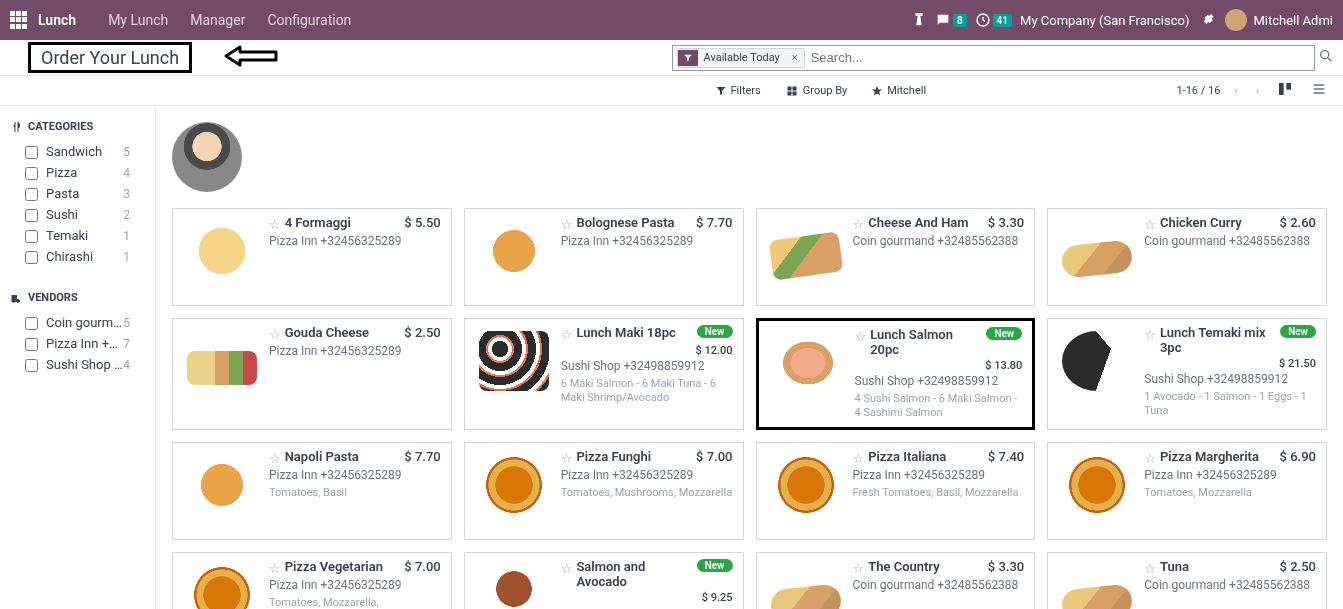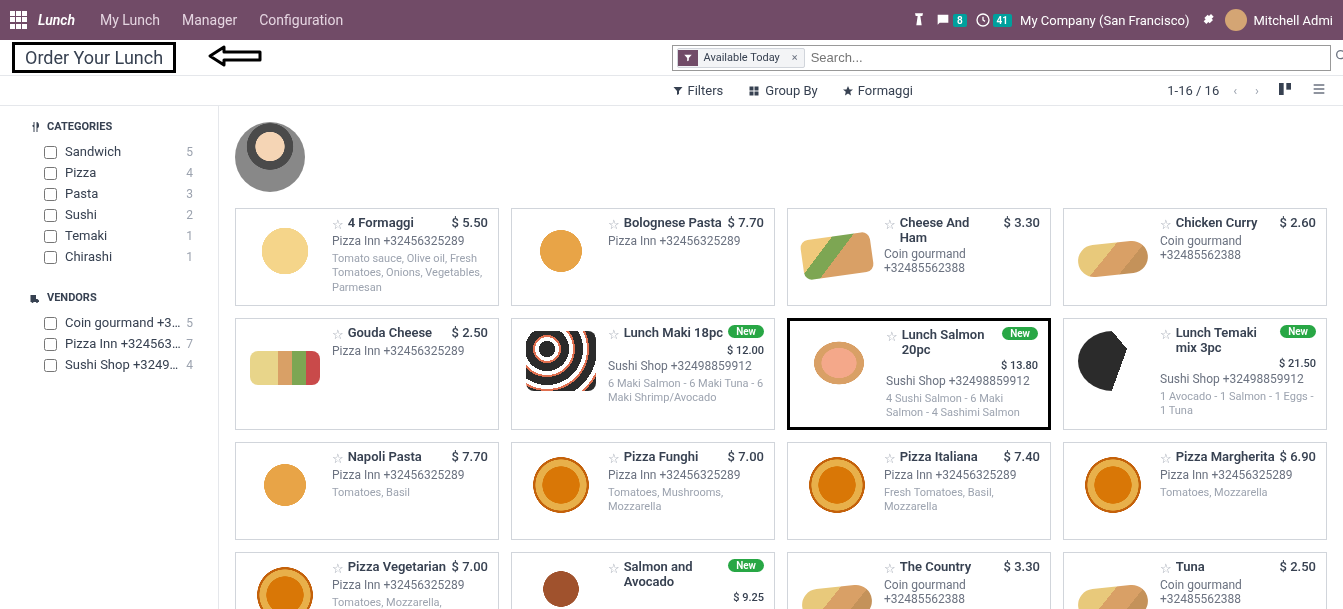--- a/index.html
+++ b/index.html
@@ -2,53 +2,53 @@
 <html><head>
 <meta charset="utf-8">
 <style>
 * { box-sizing: border-box; margin: 0; padding: 0; }
 body { font-family: -apple-system, BlinkMacSystemFont, "Segoe UI", Roboto, sans-serif; font-size: 13px; color: #374151; width: 1343px; height: 609px; overflow: hidden; }
 
 
 .topbar { height: 40px; background: #714B67; color: #fff; display: flex; align-items: center; padding: 0 10px; font-size: 14px; }
 .topbar .apps-icon { width: 18px; height: 18px; margin-right: 10px; display: flex; flex-wrap: wrap; gap: 1px; cursor: pointer; }
 .topbar .apps-icon span { width: 5px; height: 5px; background: #fff; }
-.topbar .brand { font-weight: 600; margin-right: 25px; font-style: italic; }
+.topbar .brand { font-weight: 600; margin-right: 32px; }
 .topbar .nav-item { margin-right: 22px; cursor: pointer; color: #e5d5e1; }
 .topbar .spacer { flex: 1; }
 .topbar .right-item { margin-left: 8px; display: flex; align-items: center; cursor: pointer; font-size: 13px; }
 .badge { background: #00A09D; color: #fff; font-size: 10px; padding: 1px 4px; border-radius: 2px; margin-left: 2px; font-weight: 600; }
 .avatar-icon { width: 22px; height: 22px; border-radius: 50%; background: #d4a574; margin-right: 6px; display:inline-block; }
 
 
-.controlbar { height: 36px; border-bottom: 1px solid #e5e7eb; display: flex; align-items: center; padding: 0 12px; }
+.controlbar { height: 36px; border-bottom: 1px solid #e5e7eb; display: flex; align-items: center; padding: 0 28px; }
 .controlbar .left-group { display: flex; align-items: center; gap: 12px; flex: 0 0 50%; }
 .controlbar .search-wrap { flex: 1; display: flex; align-items: center; border: 1px solid #999; height: 26px; padding: 0 4px; position: relative;}
 .controlbar .filter-chip { display: flex; align-items: center; background: #f3f4f6; border: 1px solid #d1d5db; border-radius: 2px; height: 20px; font-size: 11px; }
 .filter-chip .fc-icon { background: #714B67; color: #fff; padding: 3px 5px; display: flex; align-items: center; }
 .filter-chip .fc-label { padding: 0 6px; }
 .filter-chip .fc-x { padding: 0 6px; cursor: pointer; color: #6b7280; }
 .controlbar input[type=text] { border: none; outline: none; flex: 1; font-size: 13px; padding: 2px 6px; }
 .search-icon-right { position:absolute; right:-20px; }
 .page-title-box { border: 3px solid #000; padding: 2px 10px; font-size: 18px; color:#374151; }
 .annot-arrow { margin-left: 20px; }
 
 
-.toolbar { height: 30px; display: flex; align-items: center; padding: 0 12px; border-bottom: 1px solid #e5e7eb; font-size: 13px; color: #374151; }
+.toolbar { height: 30px; display: flex; align-items: center; padding: 0 12px; border-bottom: 1px solid #e5e7eb; font-size: 11px; color: #374151; gap: 43px; }
 .toolbar .left { flex: 0 0 50%; }
 .toolbar .center { display: flex; gap: 24px; }
 .toolbar .center .tool { display: flex; align-items: center; gap: 4px; cursor: pointer; }
 .toolbar .right { margin-left: auto; display: flex; align-items: center; gap: 10px; }
 .toolbar .pager-arrow { color: #9ca3af; cursor: pointer; padding: 2px 4px; }
 .toolbar .view-btn { padding: 2px 4px; cursor: pointer; color: #6b7280; }
 .toolbar .view-btn.active { color: #374151; }
 
 
 .main { display: flex; height: calc(609px - 40px - 36px - 30px); }
-.sidebar { width: 200px; border-right: 1px solid #e5e7eb; padding: 14px 10px; overflow-y: auto; margin-left: 19px; }
+.sidebar { width: 156px; border-right: 1px solid #e5e7eb; padding: 14px 10px; overflow-y: auto; }
 .sidebar h4 { font-size: 11px; font-weight: 700; color: #374151; margin-bottom: 8px; display: flex; align-items: center; gap: 6px; }
 .sidebar .cat-row, .sidebar .ven-row { display: flex; align-items: flex-end; font-size: 13px; padding: 3px 15px; cursor: pointer; }
 .sidebar .cat-row input, .sidebar .ven-row input { margin-right: 8px; }
 .sidebar .cat-row .count, .sidebar .ven-row .count { margin-left: auto; color: #9ca3af; font-size: 12px; }
 .sidebar .group { margin-bottom: 24px; }
 .sidebar .ven-row .vlabel { white-space: nowrap; overflow: hidden; text-overflow: ellipsis; max-width: 120px; }
 
 .content { flex: 1; padding: 16px; overflow-y: auto; }
 .account-box { display: flex; gap: 20px; margin-bottom: 16px; max-width: 570px; }
 .account-box .portrait { width: 70px; height: 70px; border-radius: 50%; background: radial-gradient(circle at 50% 35%, #f5d5b5 0 25%, #4a4a4a 26% 40%, #888 41% 100%); }
@@ -174,21 +174,21 @@
     <div class="tool">
         <svg width="14" height="12" viewBox="0 0 24 24">
           <path fill="#374151" d="M3 3h8v8H3zM13 3h8v8h-8zM3 13h8v8H3zM13 13h8v8h-8z"></path>
         </svg>
         <span>Group By</span>
       </div>
     <div class="tool">
         <svg width="12" height="12" viewBox="0 0 24 24">
           <path fill="#374151" d="M12 2l3 7h7l-5.5 4.5L18 21l-6-4-6 4 1.5-7.5L2 9h7z"></path>
         </svg>
-        <span>Formaggi</span>
+        <span>Mitchell</span>
       </div>
   </div>
   <div class="right">
     <span>1-16 / 16</span>
     <span class="pager-arrow">‹</span>
     <span class="pager-arrow">›</span>
     <span class="view-btn active"><svg width="16" height="16" viewBox="0 0 24 24">
           <rect x="3" y="3" width="7" height="18" fill="#374151"></rect>
           <rect x="14" y="3" width="7" height="10" fill="#374151"></rect>
         </svg></span>
@@ -276,21 +276,20 @@
     <div class="thumb">
             <div class="foodshape fs-pasta"></div>
           </div>
     <div class="body">
       <div class="title-row">
               <span class="star">☆</span>
               <span class="pname">4 Formaggi</span>
               <span class="price">$ 5.50</span>
             </div>
       <div class="vendor">Pizza Inn +32456325289</div>
-      <div class="desc">Tomato sauce, Olive oil, Fresh Tomatoes, Onions, Vegetables, Parmesan</div>
     </div>
         </div>
         <div class="card">
     <div class="thumb">
             <div class="foodshape fs-spaghetti"></div>
           </div>
     <div class="body">
       <div class="title-row">
               <span class="star">☆</span>
               <span class="pname">Bolognese Pasta</span>

